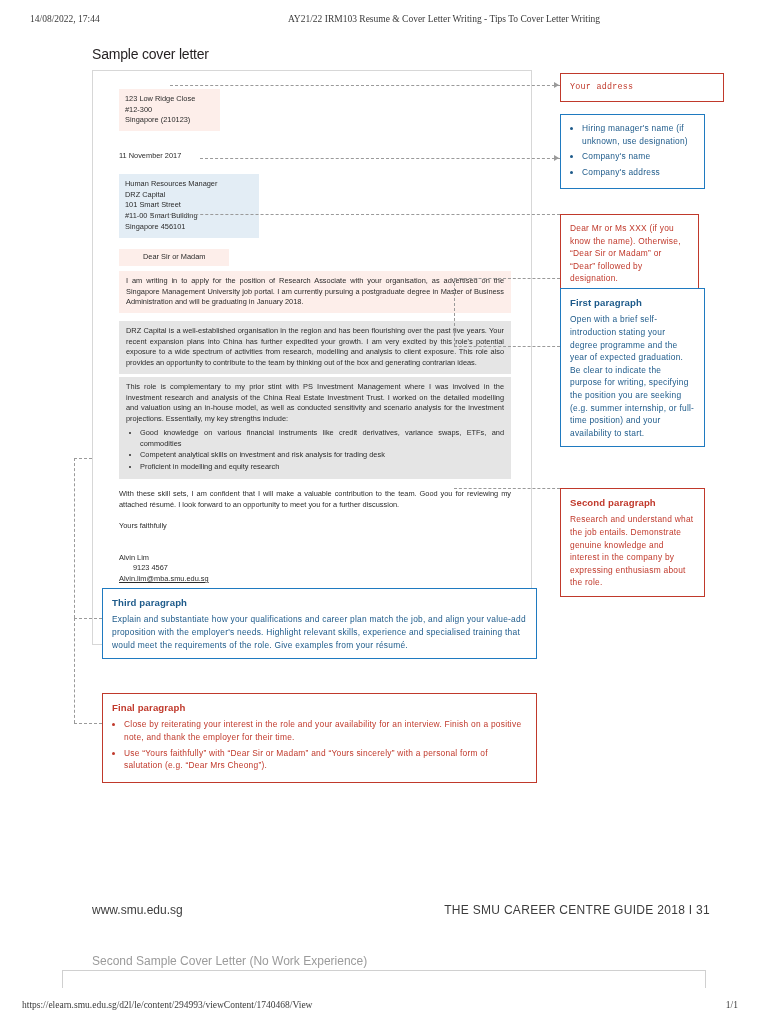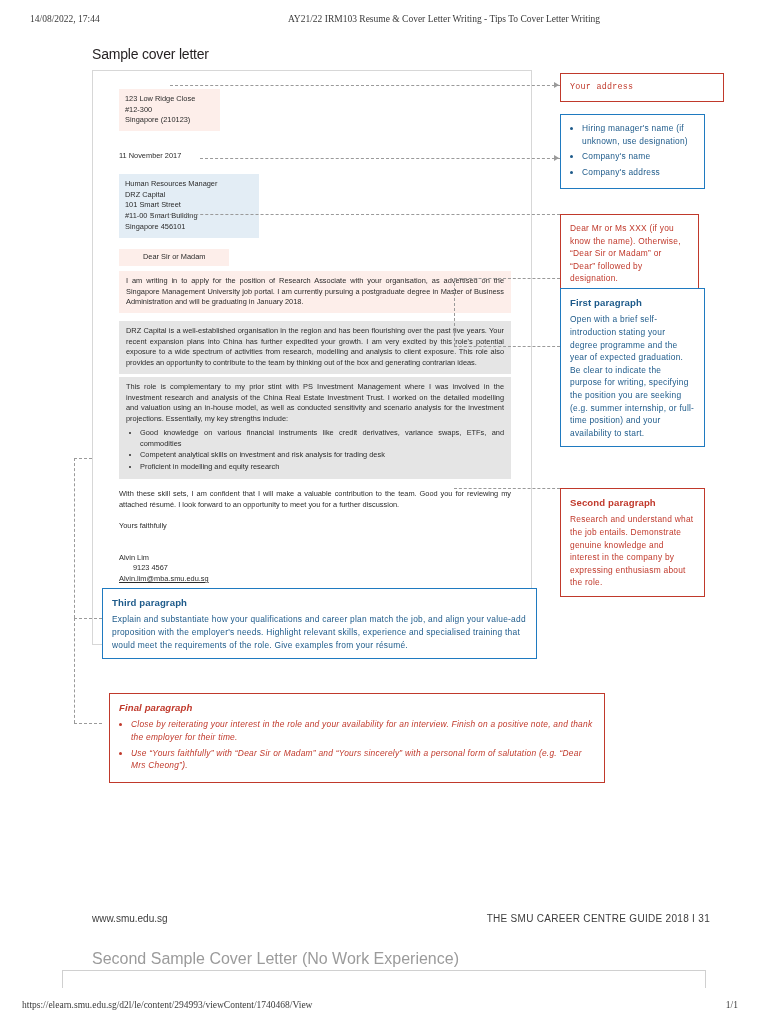--- a/index.html
+++ b/index.html
@@ -161,21 +161,21 @@
   }
   .callout ul { margin: 0; padding-left: 12px; }
   .callout li { margin-bottom: 3px; }
 
   #callout-your-address { left: 530px; top: 45px; width: 164px; font-family: Liberation Mono, monospace; }
   #callout-recipient    { left: 530px; top: 86px; width: 145px; }
   #callout-salutation   { left: 530px; top: 186px; width: 139px; }
   #callout-first-para   { left: 530px; top: 260px; width: 145px; }
   #callout-second-para  { left: 530px; top: 460px; width: 145px; }
   #callout-third-para   { left: 72px; top: 560px; width: 435px; }
-  #callout-final-para   { left: 79px; top: 665px; width: 496px; font-style: italic; }
+  #callout-final-para   { left: 72px; top: 665px; width: 435px; }
 
   
   .lead {
     position: absolute;
     border-top: 1px dashed #9a9a9a;
     height: 0;
   }
   .lead-v {
     position: absolute;
     border-left: 1px dashed #9a9a9a;
@@ -185,36 +185,36 @@
     position: absolute;
     width: 0; height: 0;
     border-top: 3px solid transparent;
     border-bottom: 3px solid transparent;
     border-left: 5px solid #9a9a9a;
   }
 
   
   .pg-foot {
     position: absolute;
-    bottom: 64px;
+    bottom: 71px;
     left: 62px;
     right: 28px;
     display: flex;
     justify-content: space-between;
-    font-size: 10px;
+    font-size: 12px;
     color: #3c3c3c;
   }
   .pg-foot .right { letter-spacing: 0.3px; }
 
   
   .next-heading {
     position: absolute;
     left: 62px;
     bottom: 20px;
-    font-size: 16px;
+    font-size: 12px;
     color: #9b9b9b;
   }
   .next-rule {
     position: absolute;
     left: 32px; right: 32px;
     bottom: 0;
     height: 18px;
     border: 1px solid #d0d0d0;
     border-bottom: none;
     background: #fff;

